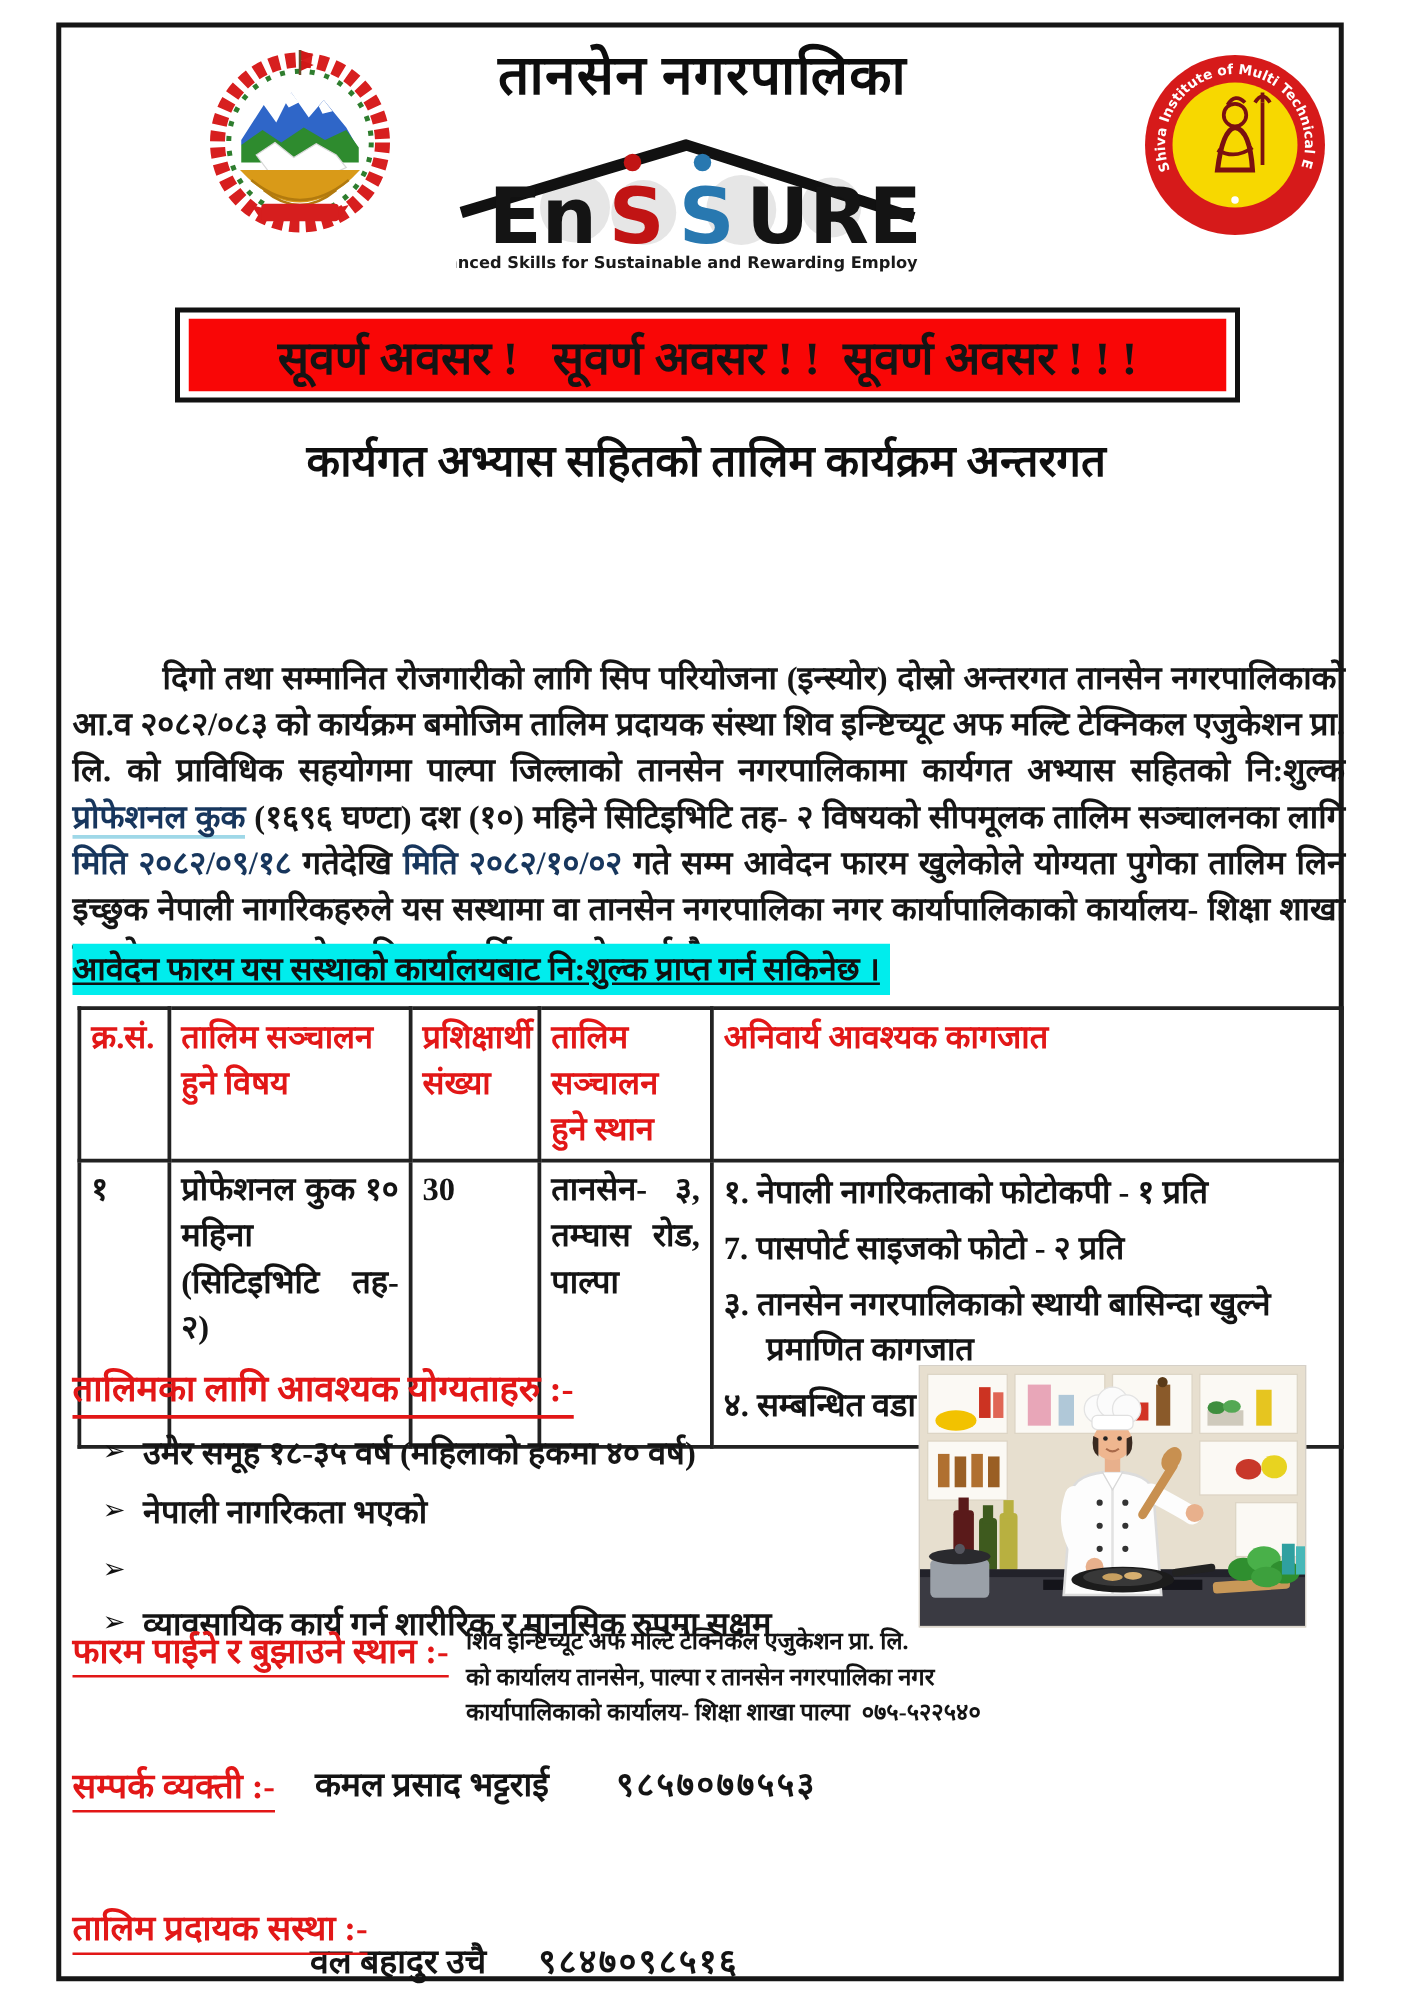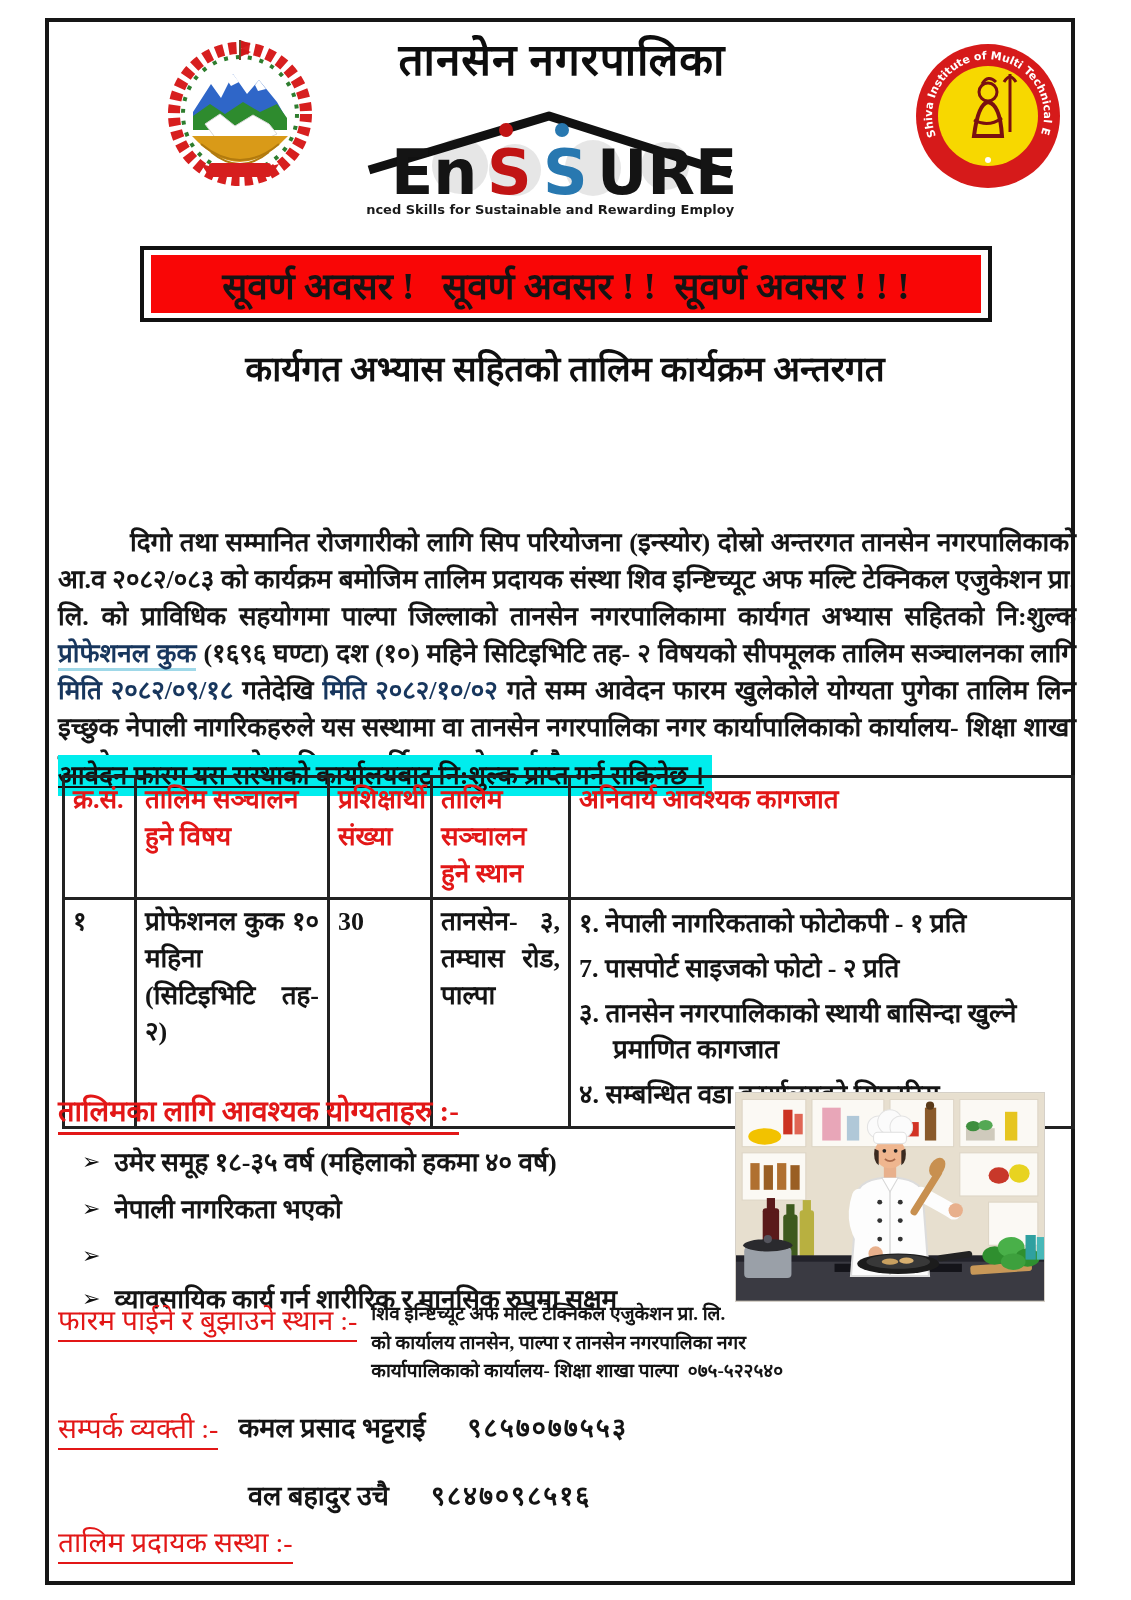--- a/index.html
+++ b/index.html
@@ -41,21 +41,21 @@
   .navy{color:#17365D;}
   .course{color:#17365D;border-bottom:3px solid #9fd8e8;}
   
   .highlight{
     left:58px;top:755px;background:#00EDED;display:inline-block;
     font-size:26px;font-weight:bold;text-decoration:underline;
     padding:1px 8px 4px 0;color:#101010;white-space:nowrap;
   }
   
   table.course-table{
-    position:absolute;left:62px;top:775px;width:1010px;
+    position:absolute;left:62px;top:805px;width:1010px;
     border-collapse:collapse;table-layout:fixed;
   }
   table.course-table td{
     border:3px solid #222;vertical-align:top;padding:4px 8px;
     font-size:26px;font-weight:bold;line-height:1.42;box-sizing:border-box;
   }
   td.hdr{color:#E21717;}
   td.c-mid{vertical-align:middle;}
   td.just{text-align:justify;}
   .doc-line{padding-left:34px;text-indent:-34px;margin:2px 0 8px 0;}
@@ -67,30 +67,30 @@
   .bullets{left:82px;top:1146px;width:655px;}
   .bullet{display:flex;align-items:flex-start;margin-bottom:13px;
     font-size:26px;font-weight:bold;line-height:1.3;color:#151515;}
   .bullet .arrow{font-family:"DejaVu Sans", sans-serif;font-size:22px;
     margin:2px 14px 0 0;color:#111;}
   
   .cook-img{left:735px;top:1092px;width:308px;height:208px;
     border:1px solid #d5d0c8;background:#EBE3D4;overflow:hidden;}
   
   .red-label{
-    color:#E21717;font-size:28px;font-weight:normal;white-space:nowrap;
+    color:#E21717;font-size:28px;font-weight:bold;white-space:nowrap;
     border-bottom:2px solid #E21717;align-self:flex-start;padding-bottom:2px;
   }
   .form-loc{left:58px;top:1300px;display:flex;width:1010px;}
   .form-loc .content{margin-left:14px;font-size:19px;font-weight:bold;
     line-height:1.5;color:#141414;}
-  .contact-row1{left:58px;top:1408px;display:flex;align-items:baseline;}
+  .contact-row1{left:58px;top:1408px;display:flex;align-items:baseline;gap:12px;}
   .contact-name{font-size:27px;font-weight:bold;margin-left:20px;}
   .contact-phone{font-size:27px;font-weight:bold;margin-left:42px;letter-spacing:2px;}
-  .contact-row2{left:248px;top:1476px;display:flex;align-items:baseline;}
+  .contact-row2{left:248px;top:1549px;display:flex;align-items:baseline;}
   .contact-row2 .contact-name{margin-left:0;}
   .provider{left:58px;top:1522px;display:flex;align-items:baseline;width:1010px;}
   .provider .content{margin-left:14px;font-size:27px;font-weight:bold;color:#141414;white-space:nowrap;}
   .logo-tagline{font-family:"DejaVu Sans", sans-serif;}
 </style>
 </head>
 <body>
 
 <div class="frame"></div>
 

